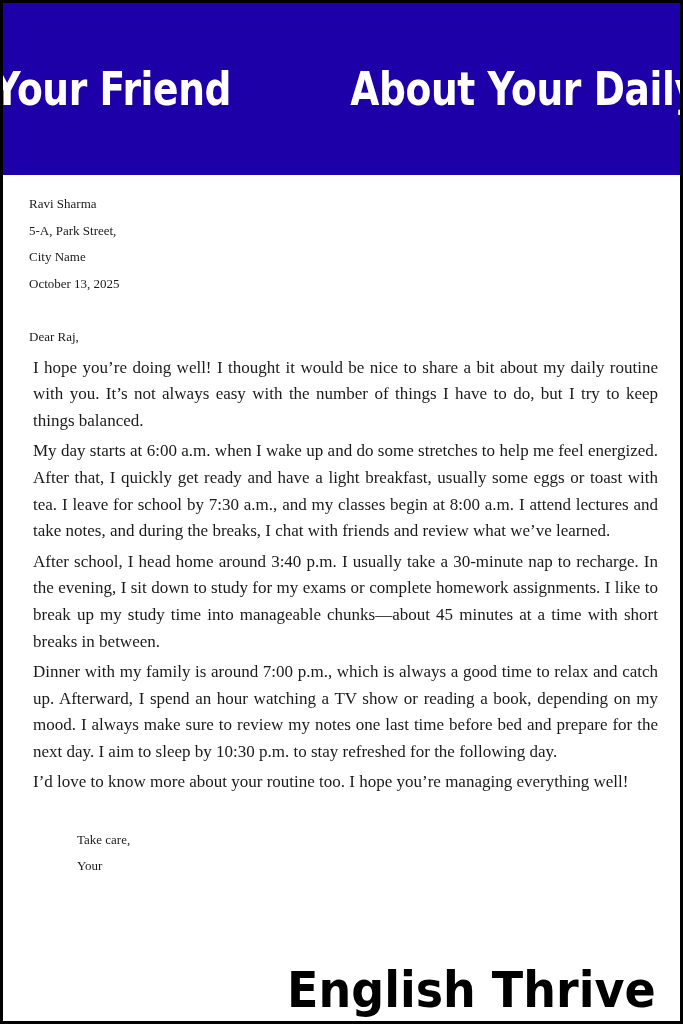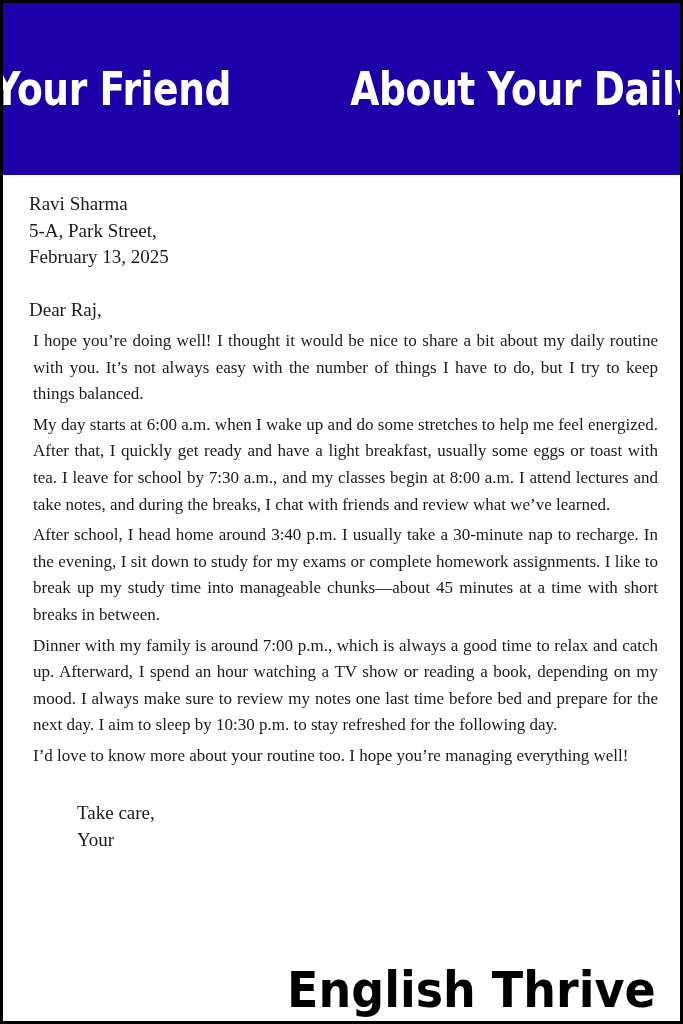--- a/index.html
+++ b/index.html
@@ -57,21 +57,21 @@
     bottom: 0;
   }
 
   .addr-block {
     margin: 0 0 0 0;
   }
 
   .addr-line,
   .salutation,
   .sign-line {
-    font-size: 19px;
+    font-size: 13px;
     line-height: 26.6px;
     color: #1a1a1a;
     text-align: left;
     white-space: nowrap;
   }
 
   .body-para {
     font-size: 17px;
     line-height: 26.6px;
     color: #1a1a1a;
@@ -113,21 +113,22 @@
   <div class="header-banner">
     <div class="header-line">Letter to Your Friend</div>
     <div class="header-line">About Your Daily Routine</div>
   </div>
 
   <div class="letter">
 
     <div class="addr-block">
       <div class="addr-line">Ravi Sharma</div>
       <div class="addr-line">5-A, Park Street,</div>
-      <div class="addr-line">February 13, 2025</div>
+      <div class="addr-line">City Name</div>
+      <div class="addr-line">October 13, 2025</div>
     </div>
 
     <div class="spacer-line"></div>
 
     <div class="salutation">Dear Raj,</div>
 
     <p class="body-para">I hope you’re doing well! I thought it would be nice to share a bit about my daily routine with you. It’s not always easy with the number of things I have to do, but I try to keep things balanced.</p>
     <p class="body-para">My day starts at 6:00 a.m. when I wake up and do some stretches to help me feel energized. After that, I quickly get ready and have a light breakfast, usually some eggs or toast with tea. I leave for school by 7:30 a.m., and my classes begin at 8:00 a.m. I attend lectures and take notes, and during the breaks, I chat with friends and review what we’ve learned.</p>
     <p class="body-para">After school, I head home around 3:40 p.m. I usually take a 30-minute nap to recharge. In the evening, I sit down to study for my exams or complete homework assignments. I like to break up my study time into manageable chunks—about 45 minutes at a time with short breaks in between.</p>
     <p class="body-para">Dinner with my family is around 7:00 p.m., which is always a good time to relax and catch up. Afterward, I spend an hour watching a TV show or reading a book, depending on my mood. I always make sure to review my notes one last time before bed and prepare for the next day. I aim to sleep by 10:30 p.m. to stay refreshed for the following day.</p>

